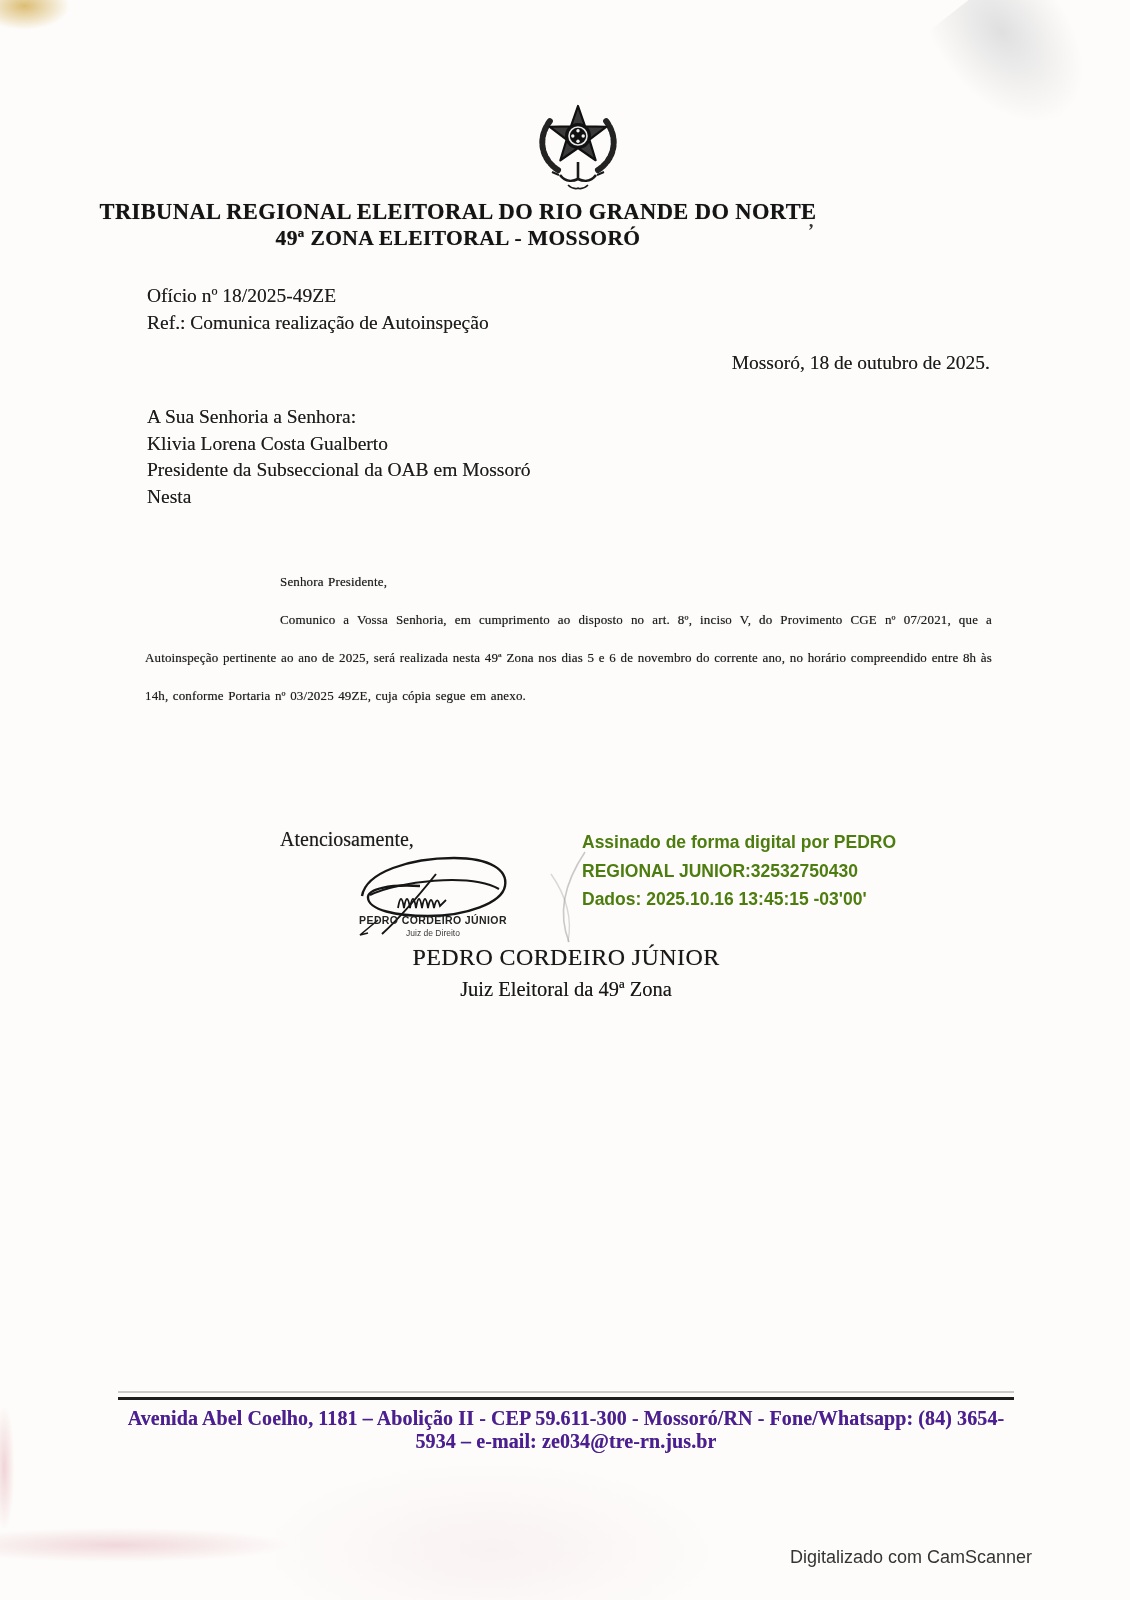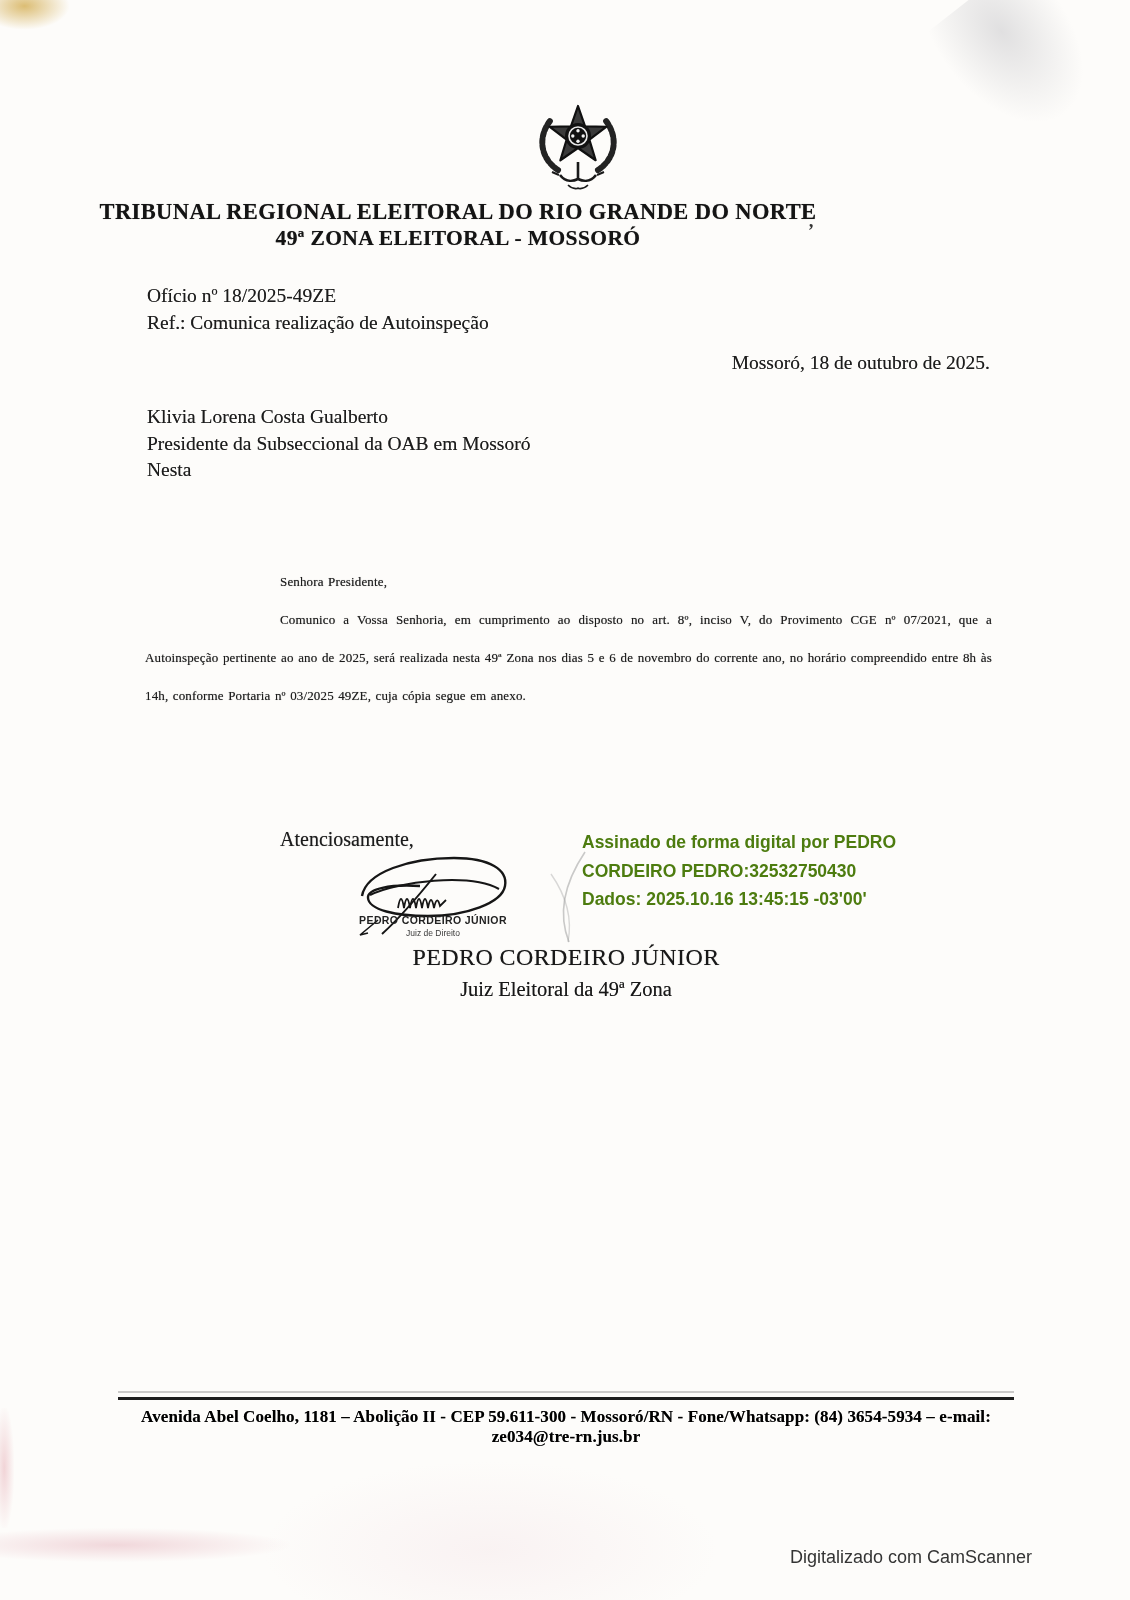--- a/index.html
+++ b/index.html
@@ -63,22 +63,22 @@
   .typed-name{left:398px;top:944px;width:336px;text-align:center;
     font-size:24px;letter-spacing:.4px;color:#181818;
     text-shadow:0 0 .7px rgba(0,0,0,.5);}
   .typed-title{left:398px;top:978px;width:336px;text-align:center;
     font-size:20.5px;color:#181818;text-shadow:0 0 .6px rgba(0,0,0,.5);}
 
   
   .footer-echo{left:118px;top:1391px;width:896px;height:1.5px;
     background:rgba(110,110,110,.35);}
   .footer{left:118px;top:1397px;width:896px;border-top:3px solid #1d1d1d;
-    padding-top:7px;text-align:center;font-size:17px;font-weight:bold;
-    letter-spacing:.1px;color:#000000;text-shadow:0 0 .5px rgba(0,0,0,.45);}
+    padding-top:7px;text-align:center;font-size:20px;font-weight:bold;
+    letter-spacing:.1px;color:#4c1d95;text-shadow:0 0 .5px rgba(0,0,0,.45);}
   .camscanner{left:790px;top:1547px;width:330px;
     font-family:"Liberation Sans", sans-serif;font-size:18px;color:#343434;}
 </style>
 </head>
 <body>
 
 <div class="smudge smudge-topleft"></div>
 <div class="smudge smudge-topright"></div>
 <div class="smudge smudge-bottomleft"></div>
 <div class="smudge smudge-bottomhaze"></div>
@@ -111,20 +111,21 @@
 <span class="abs stray-tick">’</span>
 
 <div class="abs refblock">
   <div>Ofício nº 18/2025-49ZE</div>
   <div>Ref.: Comunica realização de Autoinspeção</div>
 </div>
 
 <div class="abs dateline">Mossoró, 18 de outubro de 2025.</div>
 
 <div class="abs addressee">
+  <div>A Sua Senhoria a  Senhora:</div>
   <div>Klivia Lorena Costa Gualberto</div>
   <div>Presidente da Subseccional da OAB em Mossoró</div>
   <div>Nesta</div>
 </div>
 
 <div class="abs body-block">
   <div class="body-salutation">Senhora Presidente,</div>
   <p class="body-paragraph">Comunico a Vossa Senhoria, em cumprimento ao disposto no art. 8º, inciso V, do Provimento CGE nº 07/2021, que a Autoinspeção pertinente ao ano de 2025, será realizada nesta 49ª Zona nos dias 5 e 6 de novembro do corrente ano, no horário compreendido entre 8h às 14h, conforme Portaria nº 03/2025 49ZE, cuja cópia segue em anexo.</p>
 </div>
 
@@ -143,21 +144,21 @@
   <div class="stamp-title">Juiz de Direito</div>
 </div>
 
 <svg class="abs pencil-mark" viewBox="0 0 50 100" aria-hidden="true">
   <path d="M42,6 C22,36 14,66 26,96" fill="none" stroke="rgba(150,150,150,.5)" stroke-width="1.6"></path>
   <path d="M8,28 C22,48 30,70 25,96" fill="none" stroke="rgba(160,160,160,.4)" stroke-width="1.4"></path>
 </svg>
 
 <div class="abs digital-sig">
   <div>Assinado de forma digital por PEDRO</div>
-  <div>CORDEIRO PEDRO:32532750430</div>
+  <div>REGIONAL JUNIOR:32532750430</div>
   <div>Dados: 2025.10.16 13:45:15 -03'00'</div>
 </div>
 
 <div class="abs typed-name">PEDRO CORDEIRO JÚNIOR</div>
 <div class="abs typed-title">Juiz Eleitoral da 49ª Zona</div>
 
 <div class="abs footer-echo"></div>
 <div class="abs footer">Avenida Abel Coelho, 1181 – Abolição II - CEP 59.611-300 - Mossoró/RN - Fone/Whatsapp: (84) 3654-5934 – e-mail: ze034@tre-rn.jus.br</div>
 
 <div class="abs camscanner">Digitalizado com CamScanner</div>

